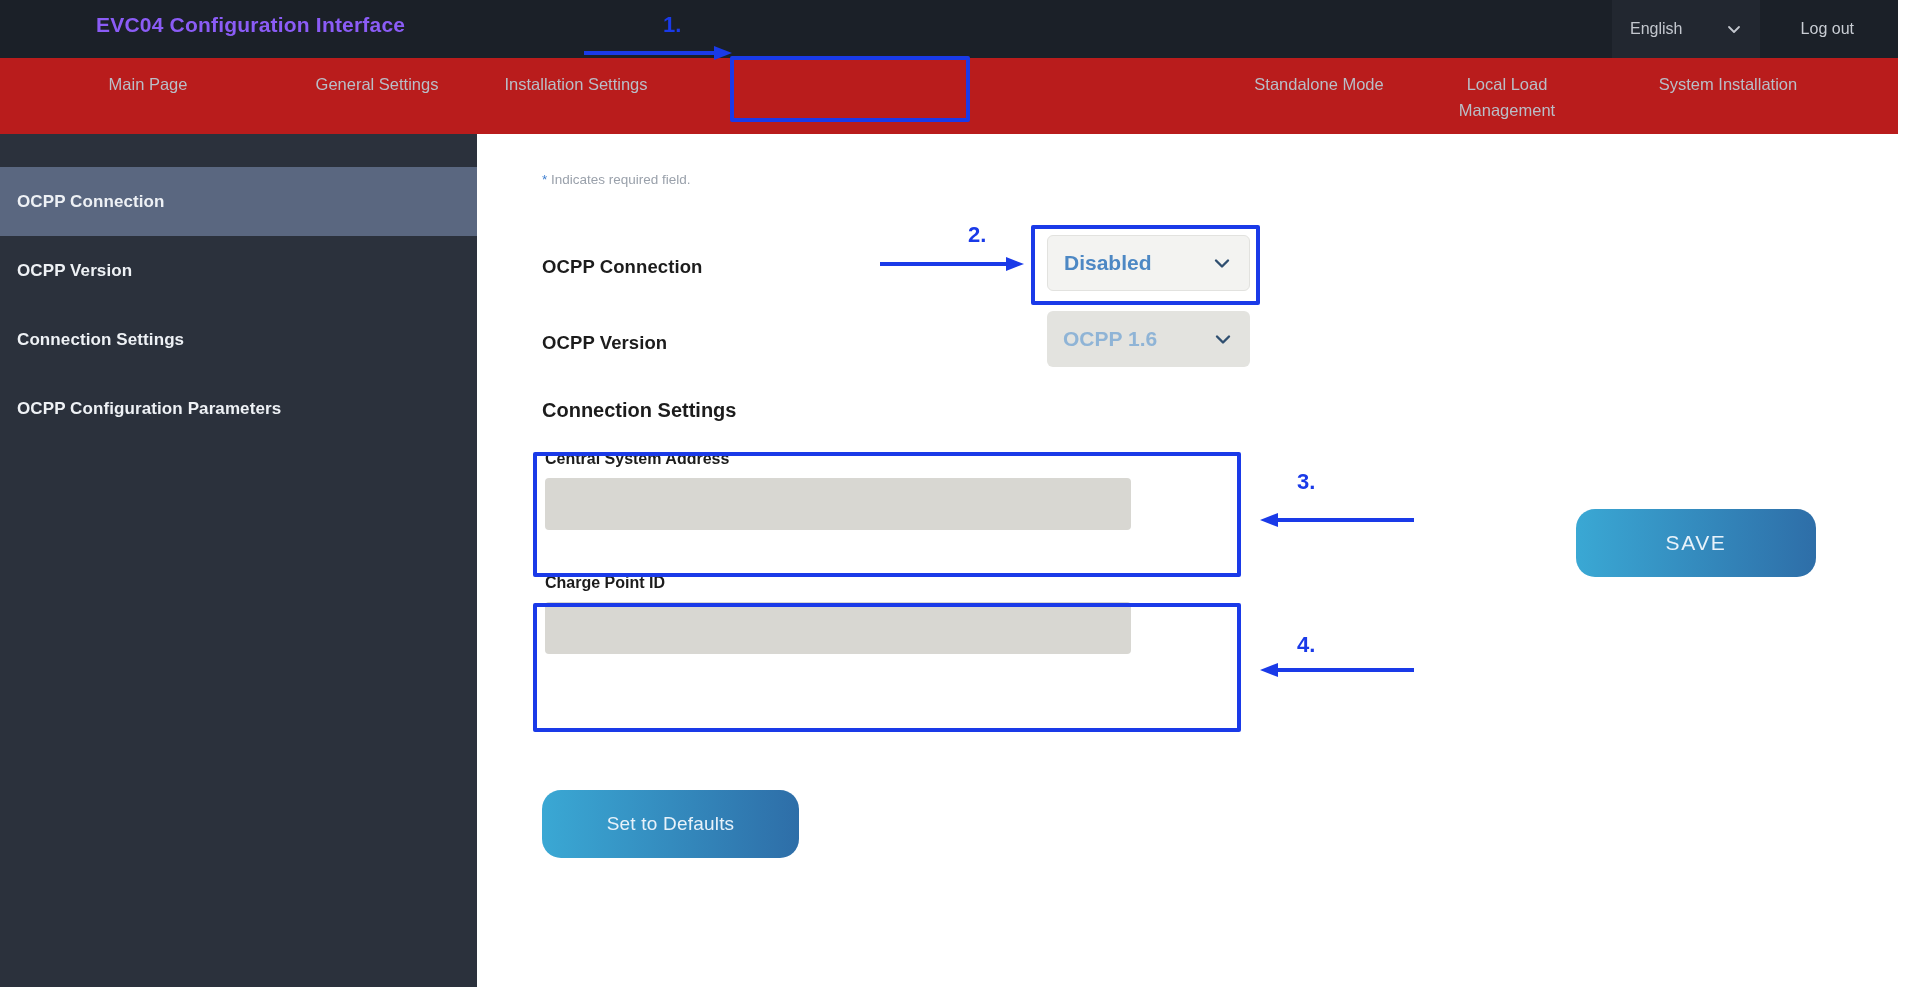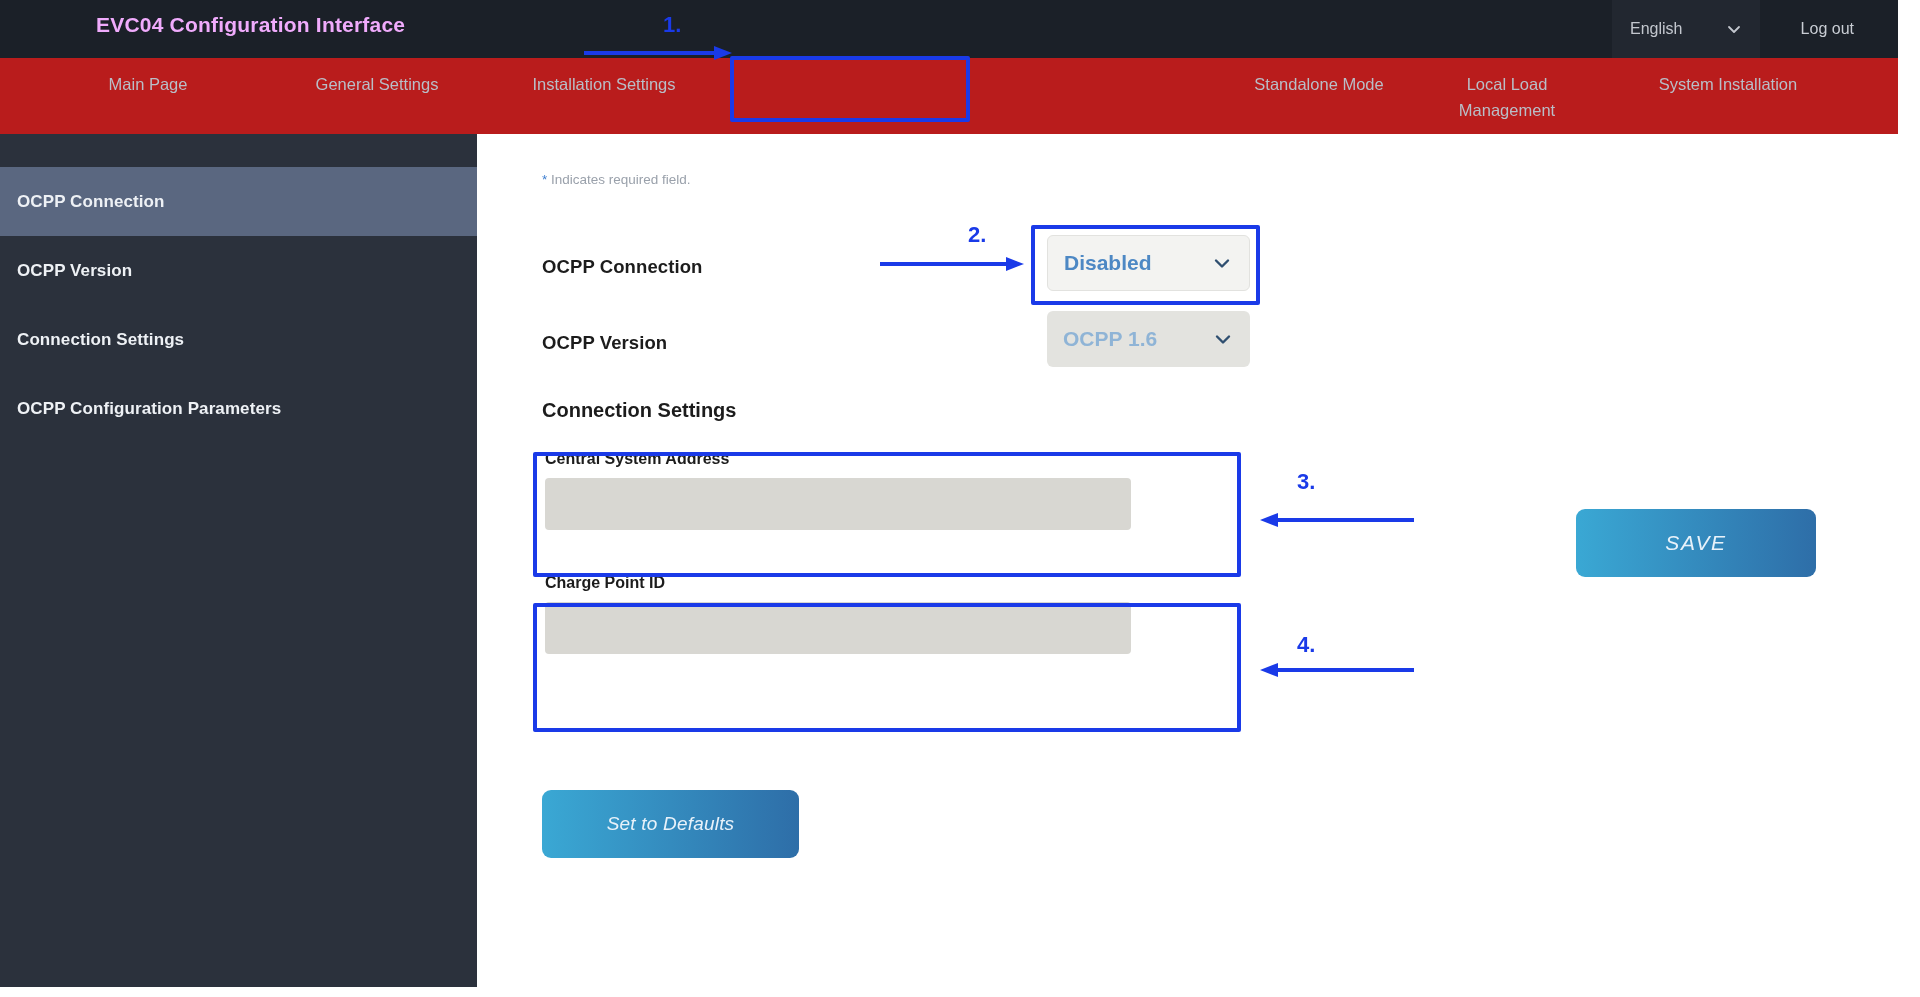--- a/index.html
+++ b/index.html
@@ -30,21 +30,21 @@
   }
   .header-top {
     position: relative;
     height: 58px;
   }
   .app-title {
     position: absolute;
     left: 96px; top: 13px;
     font-size: 21px;
     font-weight: 600;
-    color: #f0abfc;
+    color: #8b5cf6;
     letter-spacing: 0.2px;
   }
   .lang-block {
     position: absolute;
     right: 138px; top: 0;
     width: 148px; height: 58px;
     background: #222730;
     display: flex;
     align-items: center;
     padding: 0 18px;
@@ -208,30 +208,29 @@
     outline: none;
     font-family: "Liberation Sans", sans-serif;
     font-size: 16px;
     padding: 0 14px;
     color: #333;
   }
 
   
   .btn-gradient {
     position: absolute;
-    border-radius: 9px;
+    border-radius: 19px;
     background: linear-gradient(90deg, #3aa8d4 0%, #2e6ea8 100%);
     color: #e8f2fa;
     display: flex;
     align-items: center;
     justify-content: center;
     cursor: pointer;
     border: none;
     font-family: "Liberation Sans", sans-serif;
-    font-style: italic;
   }
   .btn-set-defaults {
     left: 542px; top: 790px;
     width: 257px; height: 68px;
     font-size: 19px;
     letter-spacing: 0.2px;
   }
   .btn-save {
     left: 1576px; top: 509px;
     width: 240px; height: 68px;
@@ -276,21 +275,21 @@
             </svg>
         </span>
       </div>
 
       <div class="logout-btn">Log out</div>
     </div>
 
     <div class="nav">
       <div class="nav-item" style="left:58px;  width:180px;">Main Page</div>
       <div class="nav-item" style="left:272px; width:210px;">General Settings</div>
-      <div class="nav-item" style="left:492px; width:224px;">Installation Settings</div>
+      <div class="nav-item" style="left:464px; width:224px;">Installation Settings</div>
       <div class="nav-item" style="left:1208px;width:222px;">Standalone Mode</div>
       <div class="nav-item two-line" style="left:1427px;width:160px;">Local Load Management</div>
       <div class="nav-item" style="left:1608px;width:240px;">System Installation</div>
     </div>
   </div>
 
   <div class="sidebar">
     <div class="side-spacer"></div>
     <div class="side-item active">OCPP Connection</div>
     <div class="side-item">OCPP Version</div>

